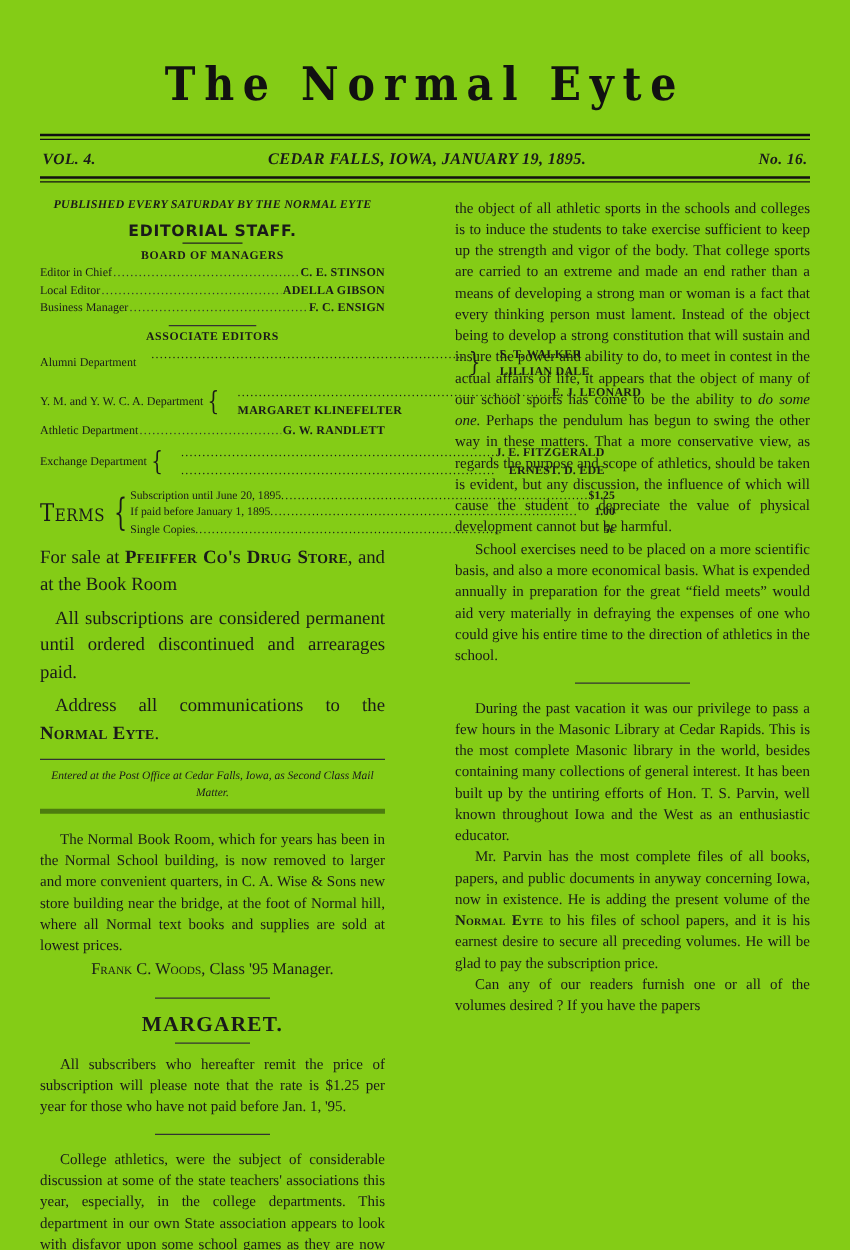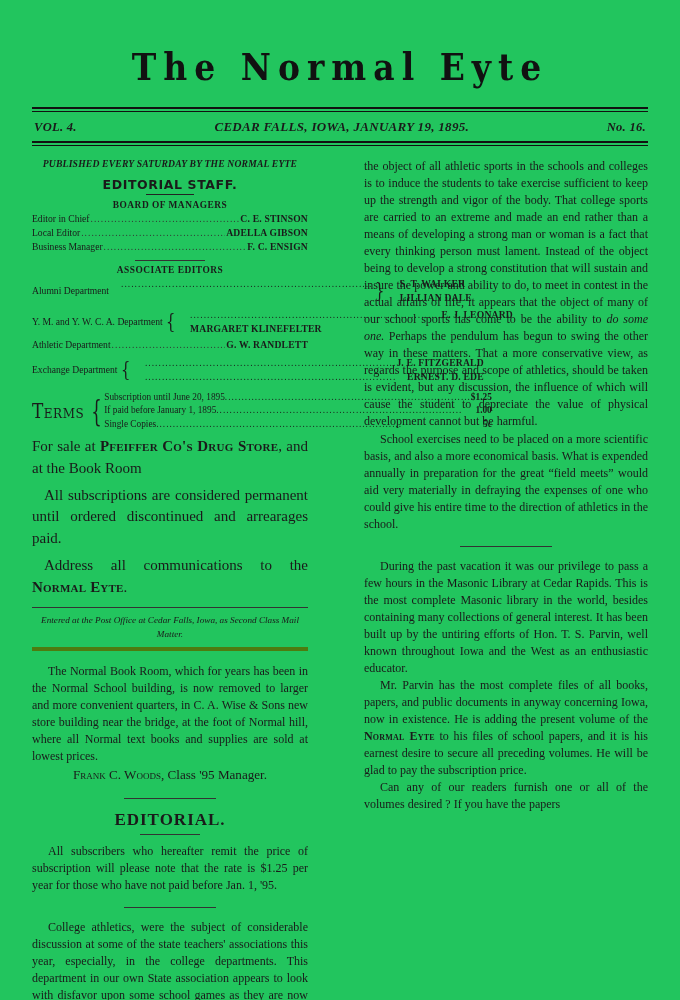--- a/index.html
+++ b/index.html
@@ -13,21 +13,21 @@
     font-family: "Liberation Serif", serif;
     color: #1a1a1a;
     overflow: hidden;
   }
   .page {
     position: relative;
     width: 680px;
     height: 1000px;
     box-sizing: border-box;
     padding: 30px 32px 10px 32px;
-    background: #22c55e;
+    background: #84cc16;
   }
 
   
   .masthead {
     text-align: center;
     padding: 18px 0 10px 0;
   }
   .masthead-title {
     font-family: "DejaVu Serif", serif;
     font-weight: 700;
@@ -423,21 +423,21 @@
 
       <div class="tiny-para indent"><span>Address all communications to the </span><span class="sc">Normal Eyte</span><span>.</span></div>
 
       <div class="postal-box">Entered at the Post Office at Cedar Falls, Iowa, as Second Class Mail Matter.</div>
 
       <div class="body-text indent">The Normal Book Room, which for years has been in the Normal School building, is now removed to larger and more convenient quarters, in C. A. Wise &amp; Sons new store building near the bridge, at the foot of Normal hill, where all Normal text books and supplies are sold at lowest prices.</div>
       <div class="sig"><span class="scn">Frank C. Woods</span><span>, Class '95 Manager.</span></div>
 
       <div class="divider"></div>
 
-      <div class="art-head big">EDITORIAL.</div>
+      <div class="art-head big">MARGARET.</div>
       <div class="divider tight"></div>
       <div class="body-text indent">All subscribers who hereafter remit the price of subscription will please note that the rate is $1.25 per year for those who have not paid before Jan. 1, '95.</div>
       <div class="divider"></div>
       <div class="body-text indent">College athletics, were the subject of considerable discussion at some of the state teachers' associations this year, especially, in the college departments. This department in our own State association appears to look with disfavor upon some school games as they are now played. A report from the Illinois S. T. A. states that the sentiment prevailed in the college department of that association that college athletics should be abolished at once, rather than allow existing rules and abuses to continue. We take it that</div>
 
     </div>
 
     <div class="col-gap"></div>
 
     <div class="col col-right">

